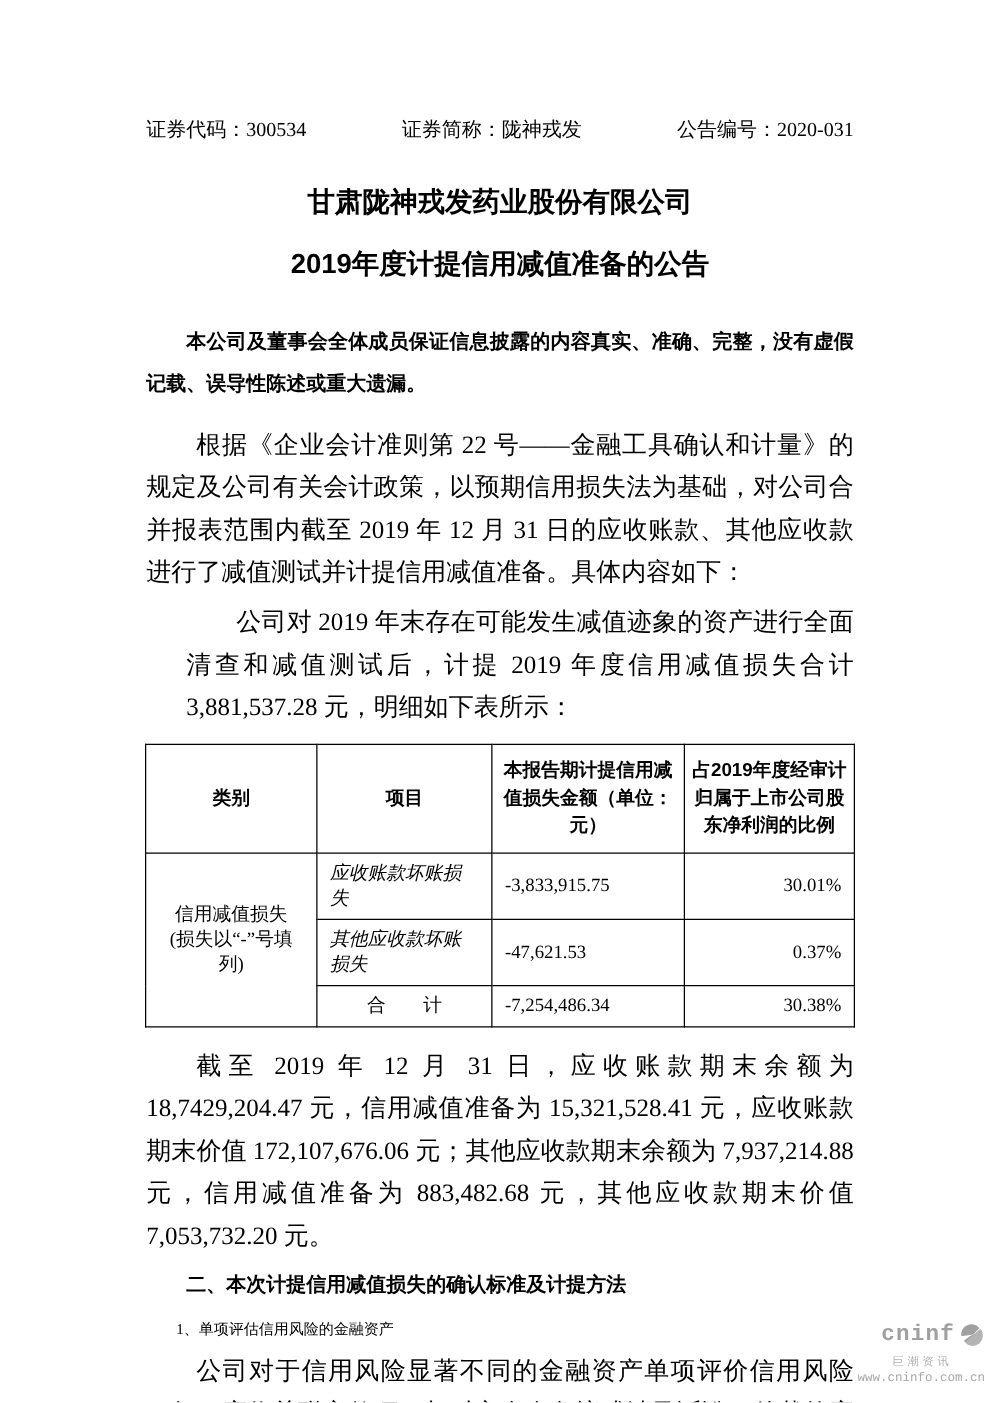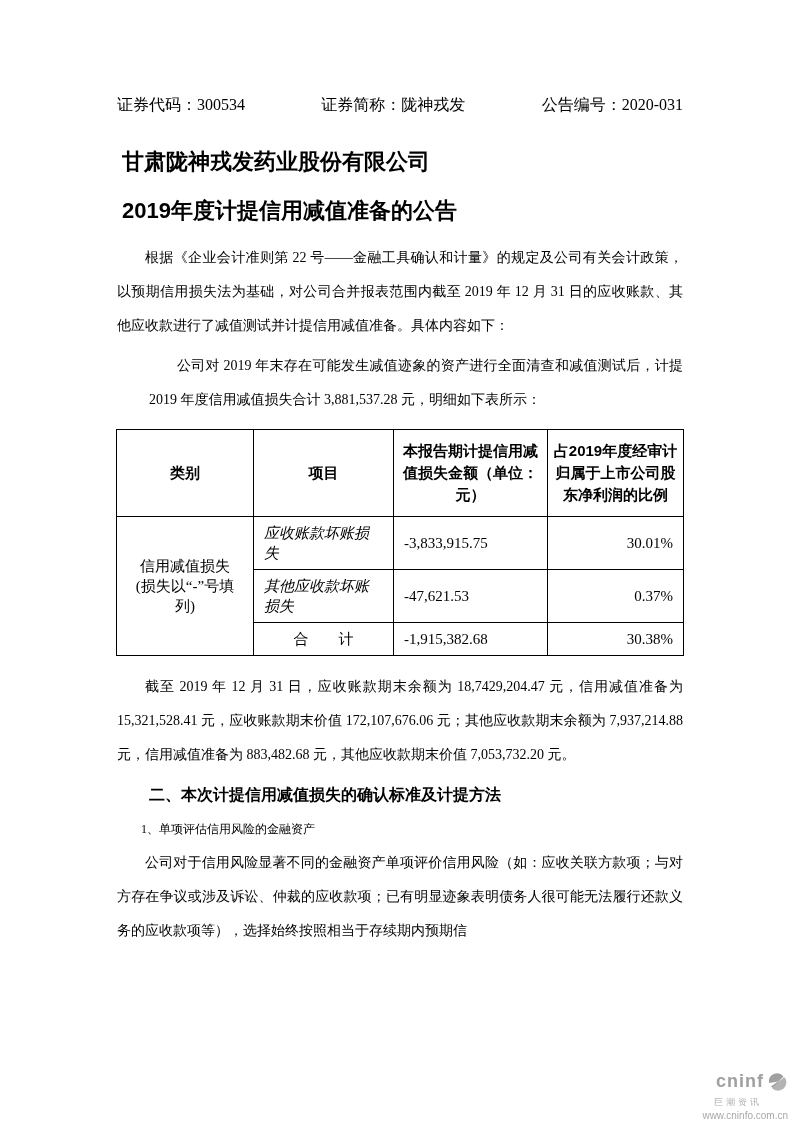--- a/index.html
+++ b/index.html
@@ -22,41 +22,41 @@
     width: 566px;
   }
   .doc-meta {
     display: flex;
     justify-content: space-between;
     font-size: 16px;
     line-height: 22px;
     white-space: nowrap;
   }
   .title {
-    text-align: left;
+    text-align: center;
     font-family: "Liberation Sans", sans-serif;
     font-weight: bold;
     font-size: 22px;
     line-height: 32px;
-    margin: 5px;
+    margin: 16px;
   }
   .title-1 { margin-top: 30px; }
   .title-2 { margin-top: 17px; }
   .notice {
     margin: 30px 0 0 0;
     font-family: "Liberation Sans", sans-serif;
     font-weight: bold;
     font-size: 16px;
     line-height: 34px;
     text-indent: 2em;
     text-align: justify;
   }
   .para {
     margin: 14px 0 0 0;
-    font-size: 14px;
+    font-size: 20px;
     line-height: 34px;
     text-indent: 2em;
     text-align: justify;
   }
   .section-heading {
     margin: 6px 0 0 0;
     font-family: "Liberation Sans", sans-serif;
     font-weight: bold;
     font-size: 16px;
     line-height: 34px;
@@ -98,25 +98,25 @@
   .col-ratio    { width: 136px; }
   td.category-cell { text-align: center; line-height: 23px; }
   td.item-cell   { text-align: left; padding-left: 13px; font-style: italic; }
   td.total-cell  { text-align: center; }
   td.amount-cell { padding-right: 12px; }
   td.ratio-cell  { text-align: right; padding-right: 12px; }
 
   .cninfo-logo {
     position: absolute;
     right: 5px;
-    bottom: 1px;
+    bottom: 13px;
     width: 160px;
     text-align: right;
     color: #a6a6a6;
-    font-family: Liberation Sans, sans-serif;
+    font-family: Liberation Mono, monospace;
     line-height: 1.1;
     user-select: none;
   }
   .cninfo-top {
     display: flex;
     align-items: center;
     justify-content: flex-end;
     gap: 2px;
   }
   .cninfo-wordmark {
@@ -147,20 +147,21 @@
 
     <div class="doc-meta">
       <span>证券代码：300534</span>
       <span>证券简称：陇神戎发</span>
       <span>公告编号：2020-031</span>
     </div>
 
     <h1 class="title title-1">甘肃陇神戎发药业股份有限公司</h1>
     <h1 class="title title-2">2019年度计提信用减值准备的公告</h1>
 
+    <p class="notice">本公司及董事会全体成员保证信息披露的内容真实、准确、完整，没有虚假记载、误导性陈述或重大遗漏。</p>
 
     <p class="para">根据《企业会计准则第 22 号——金融工具确认和计量》的规定及公司有关会计政策，以预期信用损失法为基础，对公司合并报表范围内截至 2019 年 12 月 31 日的应收账款、其他应收款进行了减值测试并计提信用减值准备。具体内容如下：</p>
 
     <p class="para tight">公司对 2019 年末存在可能发生减值迹象的资产进行全面清查和减值测试后，计提 2019 年度信用减值损失合计 3,881,537.28 元，明细如下表所示：</p>
 
     <table class="impairment">
       <colgroup>
         <col class="col-category">
         <col class="col-item">
         <col class="col-amount">
@@ -184,21 +185,21 @@
           <td class="amount-cell">-3,833,915.75</td>
           <td class="ratio-cell">30.01%</td>
         </tr>
         <tr>
           <td class="item-cell">其他应收款坏账损失</td>
           <td class="amount-cell">-47,621.53</td>
           <td class="ratio-cell">0.37%</td>
         </tr>
         <tr>
           <td class="total-cell">合　　计</td>
-          <td class="amount-cell">-1,915,382.68</td>
+          <td class="amount-cell">-7,254,486.34</td>
           <td class="ratio-cell">30.38%</td>
         </tr>
       </tbody>
     </table>
 
     <p class="para">截至 2019 年 12 月 31 日，应收账款期末余额为 18,7429,204.47 元，信用减值准备为 15,321,528.41 元，应收账款期末价值 172,107,676.06 元；其他应收款期末余额为 7,937,214.88 元，信用减值准备为 883,482.68 元，其他应收款期末价值 7,053,732.20 元。</p>
 
     <h2 class="section-heading">二、本次计提信用减值损失的确认标准及计提方法</h2>
     <p class="sub-heading">1、单项评估信用风险的金融资产</p>
     <p class="para" style="margin-top:0;">公司对于信用风险显著不同的金融资产单项评价信用风险（如：应收关联方款项；与对方存在争议或涉及诉讼、仲裁的应收款项；已有明显迹象表明债务人很可能无法履行还款义务的应收款项等），选择始终按照相当于存续期内预期信</p>

